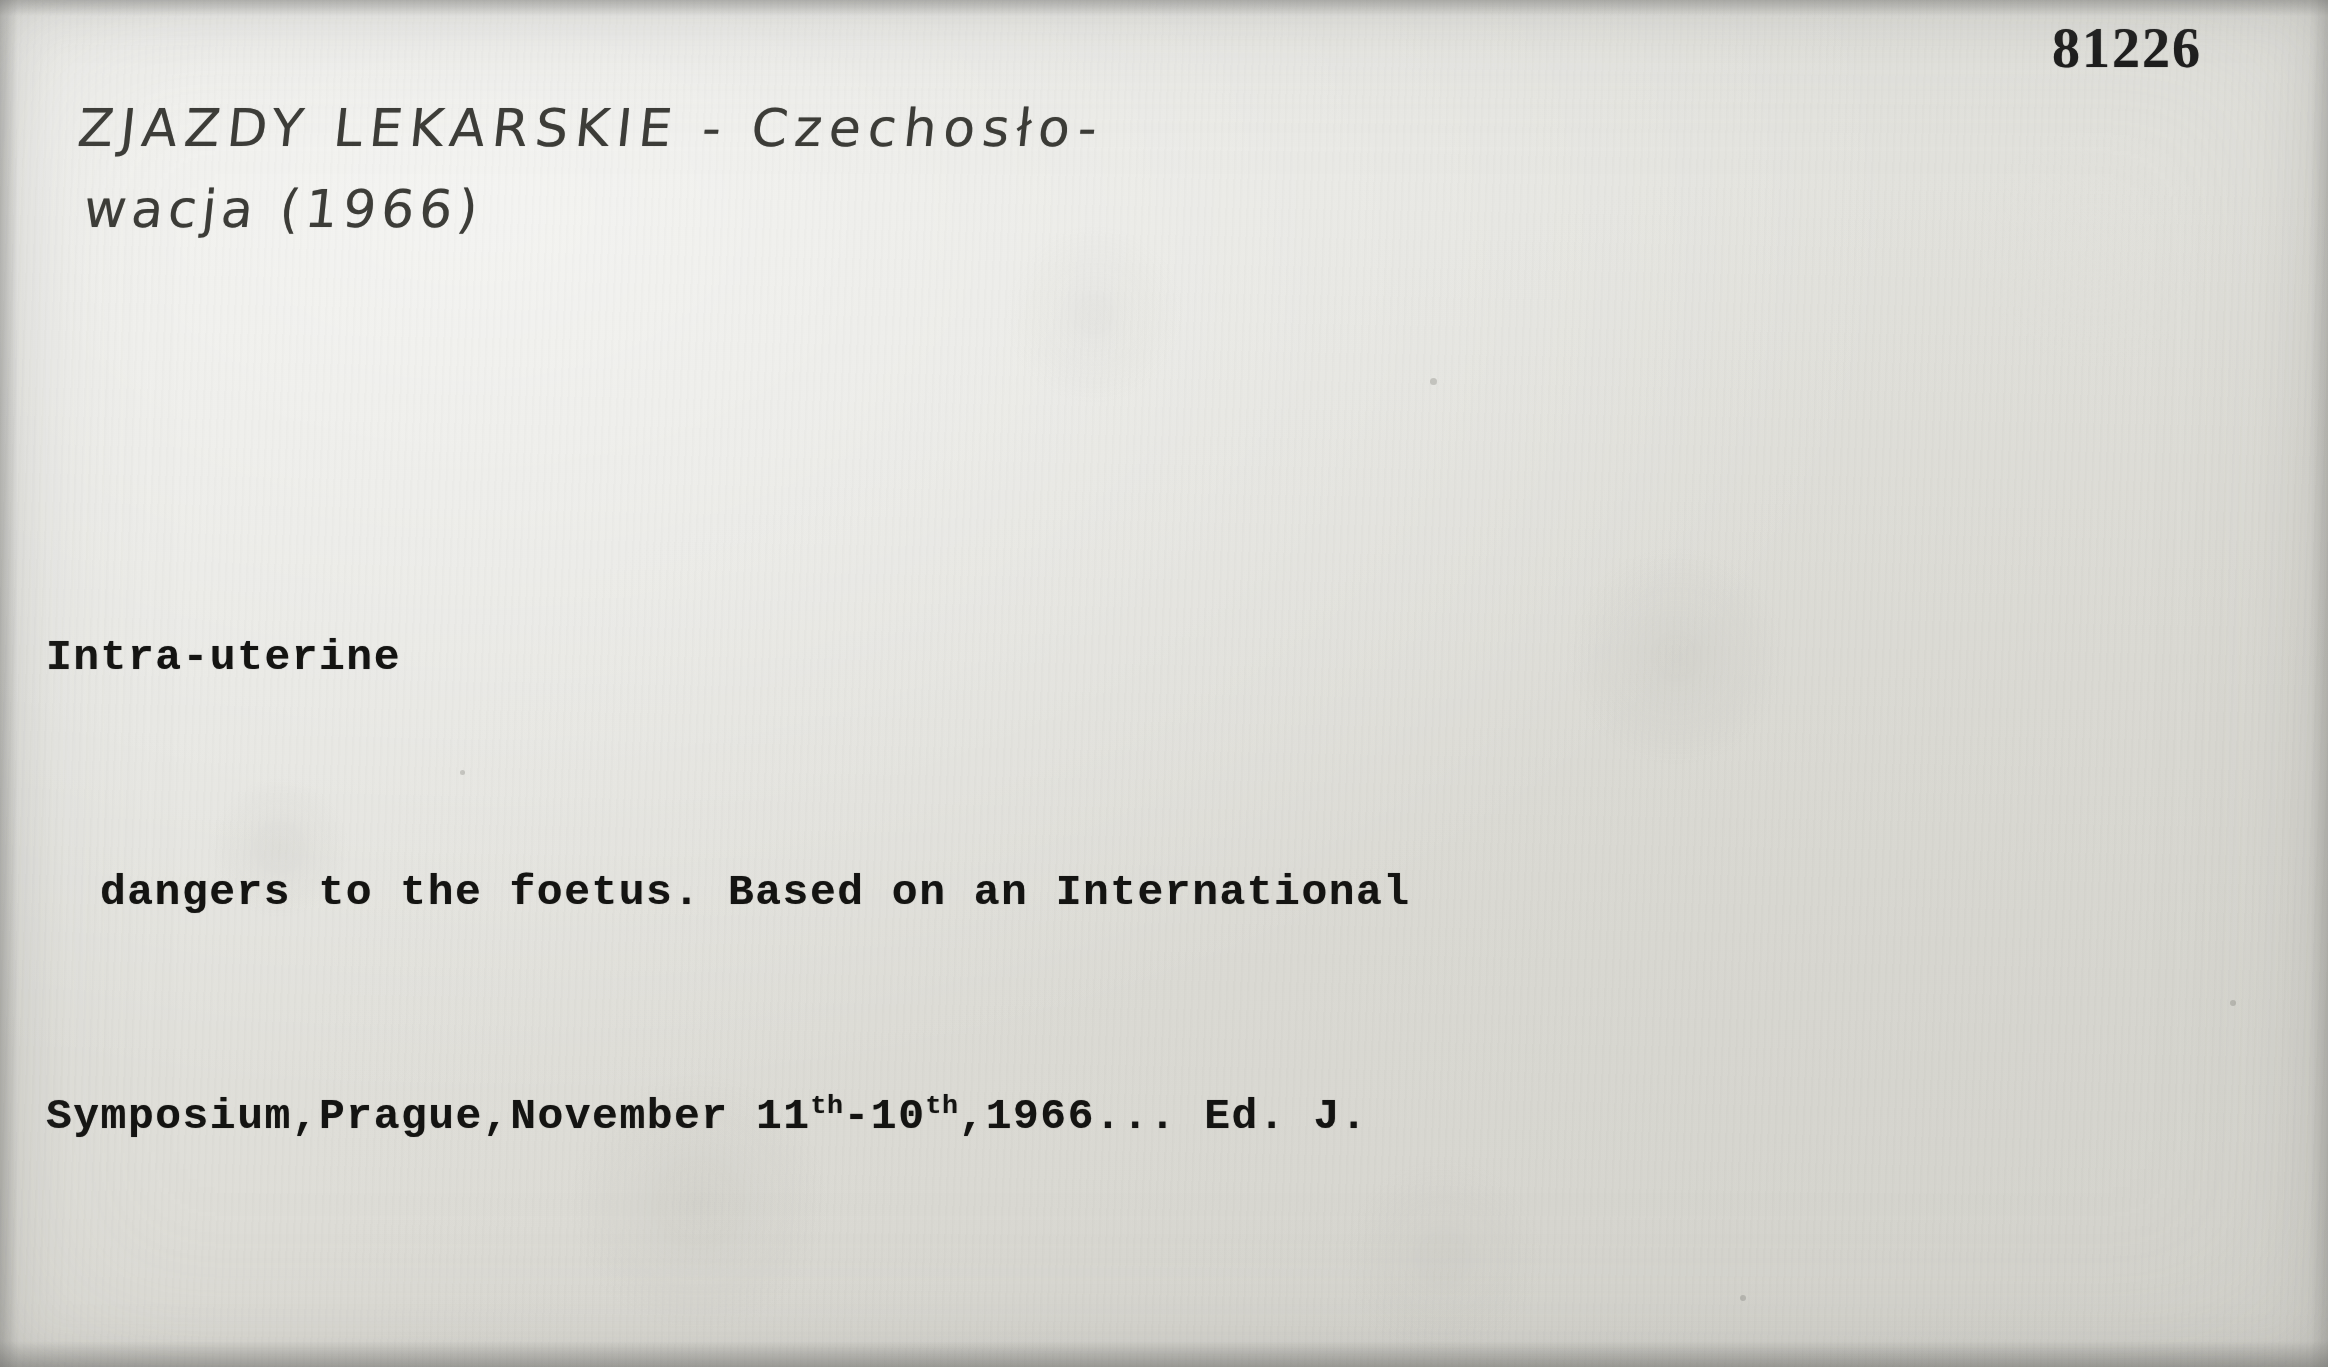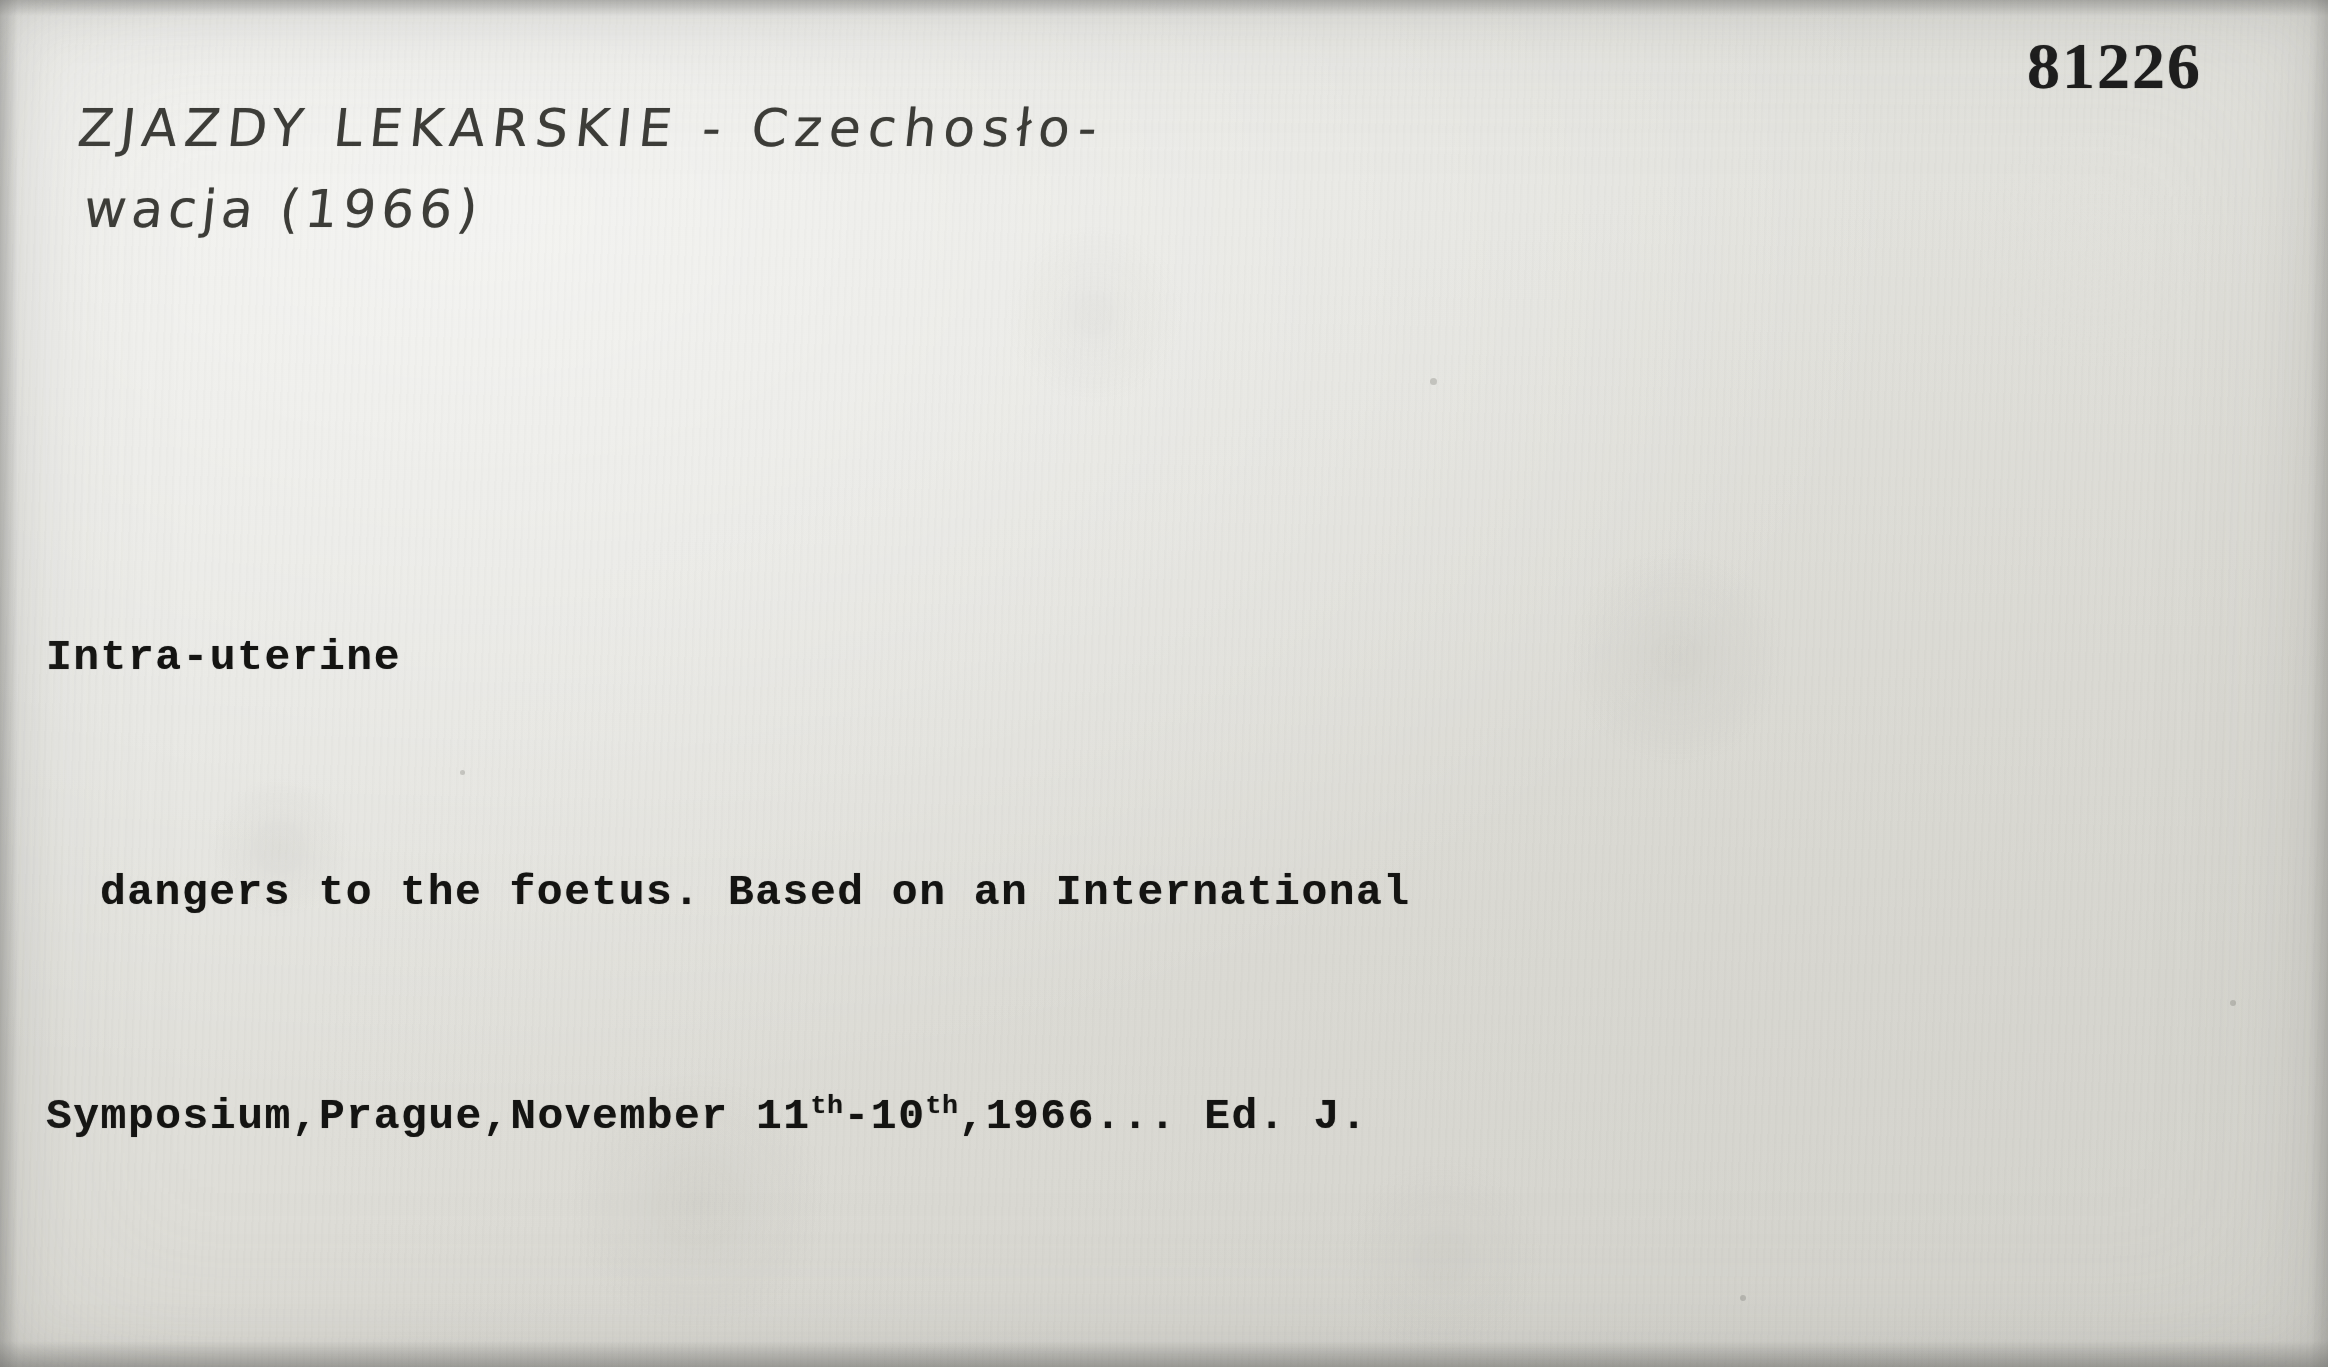--- a/index.html
+++ b/index.html
@@ -67,25 +67,25 @@
   }
   #edge-right {
     position: absolute; top: 0; bottom: 0; right: 0; width: 18px;
     background: linear-gradient(to left, rgba(90,90,88,0.22), rgba(90,90,88,0));
     pointer-events: none;
   }
 
   
   #catalog-number {
     position: absolute;
-    top: 28px;
+    top: 16px;
     right: 126px;
     font-family: "Liberation Serif", serif;
     font-weight: 700;
-    font-size: 66px;
+    font-size: 56px;
     letter-spacing: 2px;
     color: #1a1a1a;
     text-shadow: 0 0 1px rgba(0,0,0,0.55);
   }
 
   
   #handwriting {
     position: absolute;
     top: 96px;
     left: 78px;

